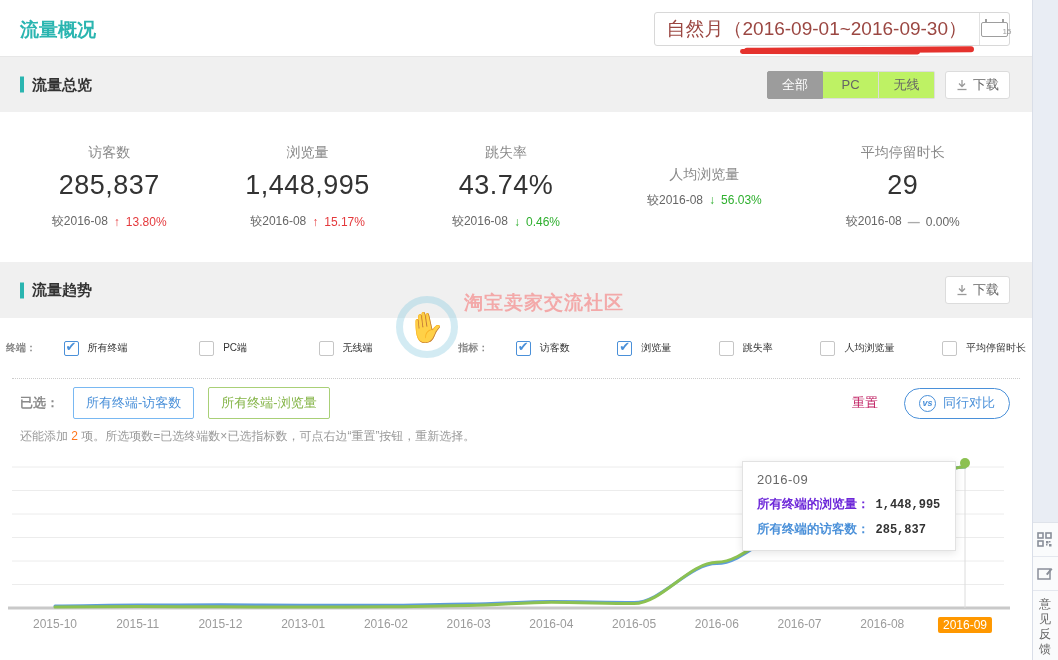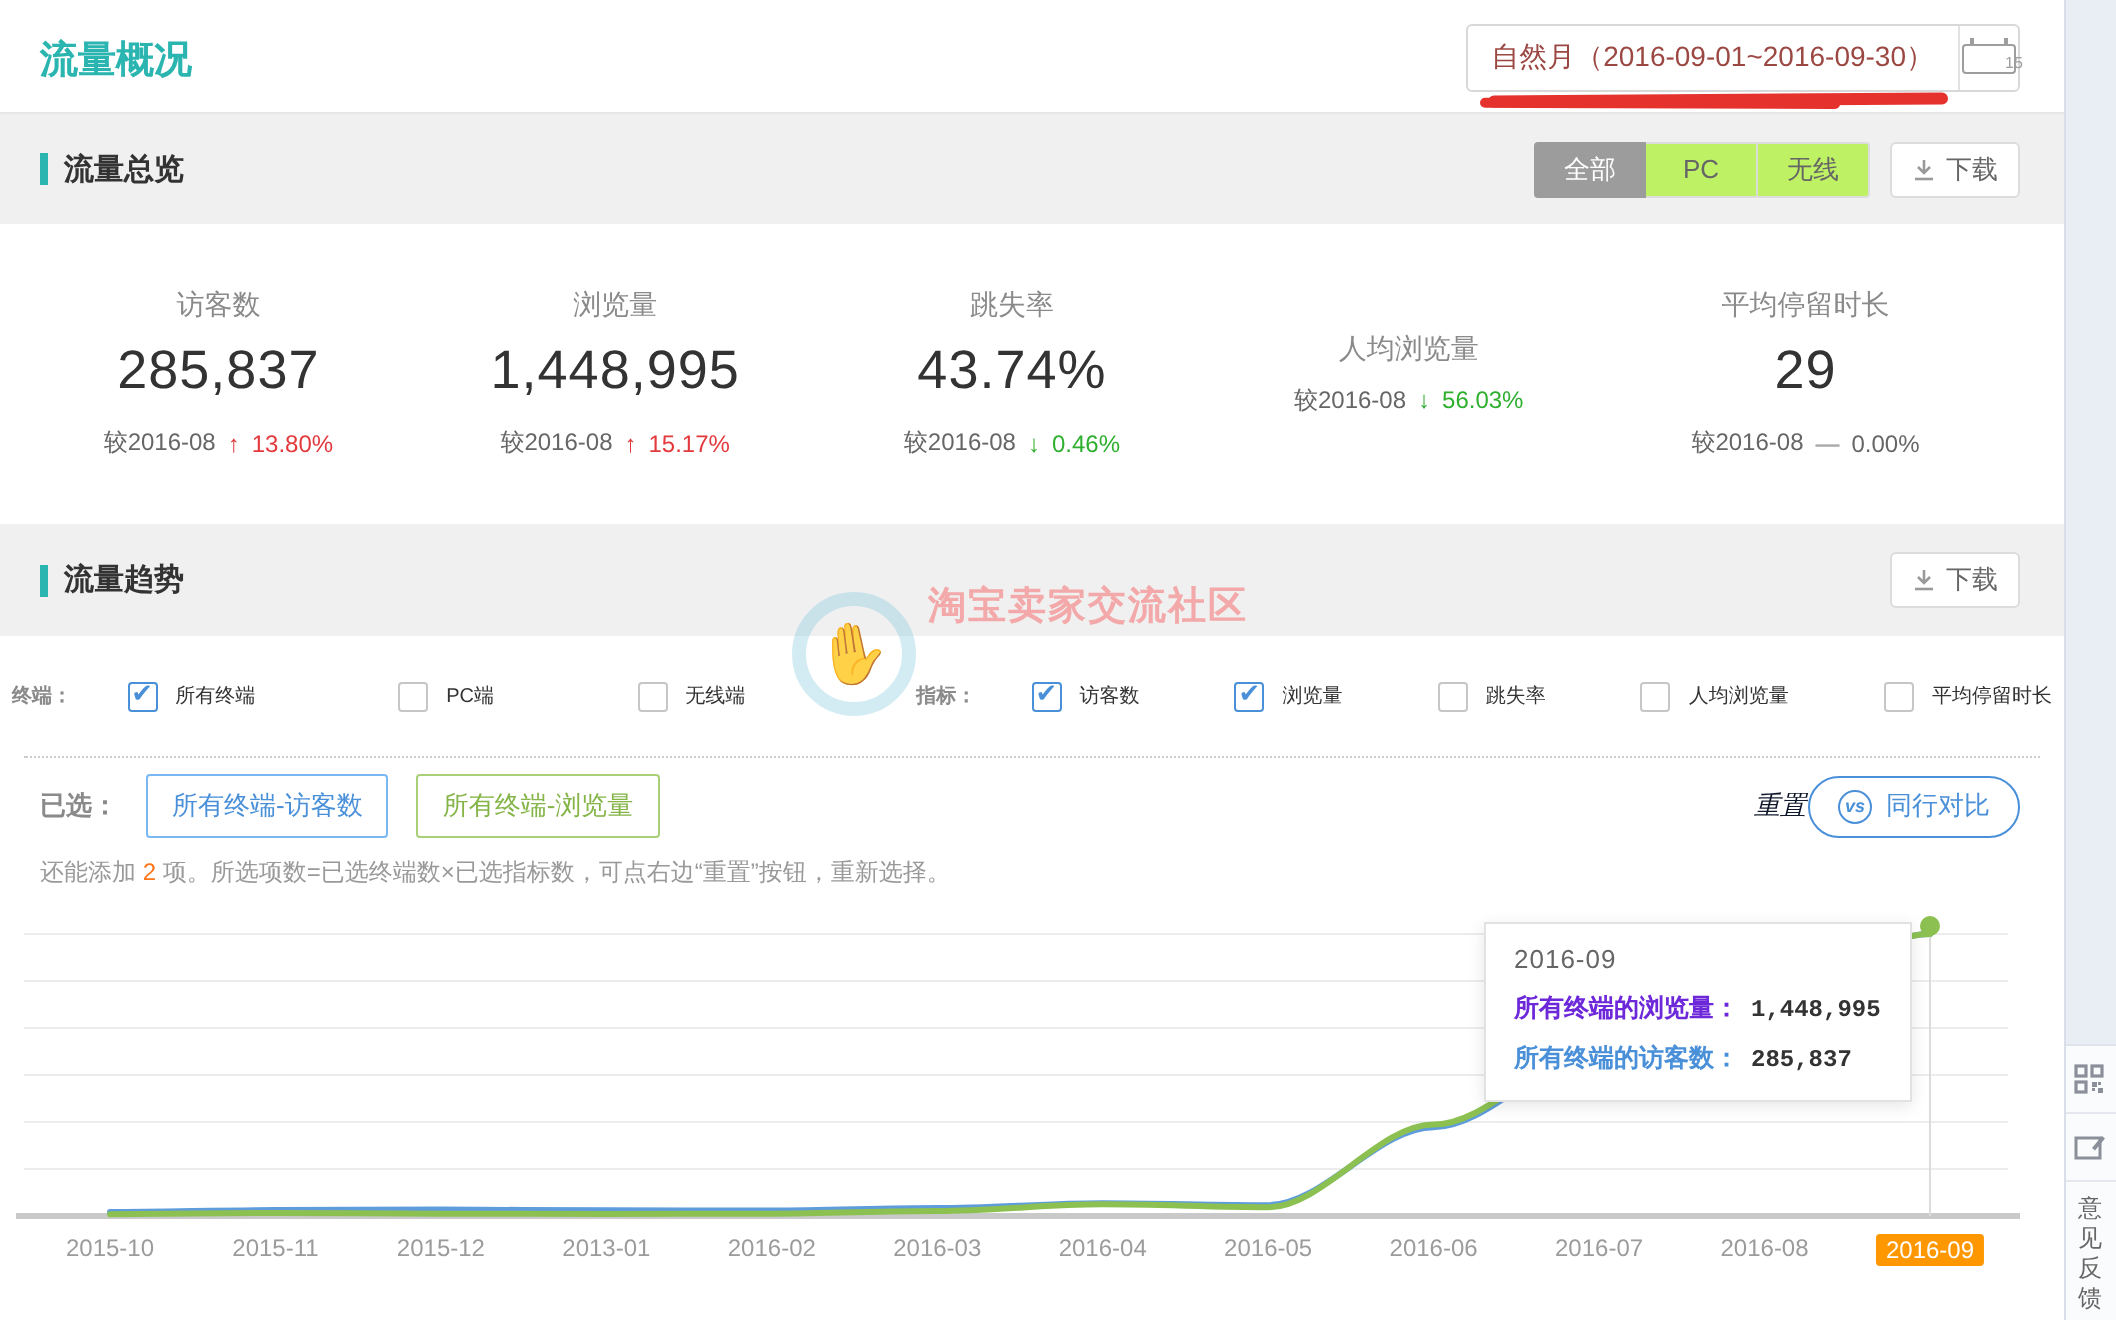--- a/index.html
+++ b/index.html
@@ -9,21 +9,21 @@
     background:#fff; color:#333; overflow:hidden;
   }
   #page { position:relative; width:1058px; height:660px; background:#fff; }
   #main { position:absolute; left:0; top:0; width:1032px; height:660px; }
 
   
   .top-header { position:relative; height:57px; background:#fff; border-bottom:1px solid #e7e7e7; }
   .page-title { position:absolute; left:20px; top:17px; font-size:19px; font-weight:bold; color:#2ab5b0; }
   .date-picker { position:absolute; right:22px; top:12px; display:flex; align-items:stretch;
     border:1px solid #d8d8d8; border-radius:3px; background:#fff; height:34px; }
-  .date-text { padding:0 12px; display:flex; align-items:center; font-size:14px; color:#9b4742; }
+  .date-text { padding:0 12px; display:flex; align-items:center; font-size:19px; color:#9b4742; }
   .date-cal { width:30px; border-left:1px solid #e2e2e2; display:flex; align-items:center; justify-content:center; }
   .cal-icon { position:relative; width:17px; height:15px; border:1.5px solid #9e9e9e; border-radius:2px;
     font-size:8px; color:#9e9e9e; display:flex; align-items:flex-end; justify-content:center; line-height:9px;padding-left:25px; }
   .cal-icon::before, .cal-icon::after { content:""; position:absolute; top:-4px; width:2px; height:4px; background:#9e9e9e; }
   .cal-icon::before { left:3px; } .cal-icon::after { right:3px; }
   .red-scribble { position:absolute; right:58px; top:47px; width:230px; height:6px; background:#e5322d; border-radius:4px; transform:rotate(-0.4deg); }
   .red-scribble::after { content:""; position:absolute; left:-4px; top:2px; width:180px; height:5px; background:#e5322d; border-radius:4px; transform:rotate(0.6deg); }
 
   
   .band { position:relative; background:#f0f0f0; }
@@ -74,21 +74,21 @@
   .gap-lg { margin-right:58px; } .gap-sm { margin-right:34px; }
   .metric-label { margin-left:72px; }
 
   .dotted-sep { border-top:1px dotted #ccc; margin:0 12px; }
 
   
   .selected-row { display:flex; align-items:center; padding:0 22px 0 20px; height:48px; font-size:13px; background:#fff; }
   .tag { padding:6px 12px; border:1px solid; border-radius:2px; background:#fff; margin-right:14px; cursor:pointer; }
   .tag-blue { border-color:#79b8f2; color:#4a90d9; }
   .tag-green { border-color:#a9d077; color:#85b548; }
-  .reset-link { margin-left:auto; color:#0f172a; cursor:pointer; margin-right:1px;font-style:italic; }
+  .reset-link { margin-left:auto; color:#be185d; cursor:pointer; margin-right:26px; }
   .compare-btn { display:flex; align-items:center; gap:7px; height:31px; padding:0 14px; border:1px solid #4a90d9;
     border-radius:16px; color:#4a90d9; background:#fff; font-size:13px; cursor:pointer; }
   .vs-circle { width:17px; height:17px; border:1px solid #4a90d9; border-radius:50%; font-size:9px; font-weight:bold;
     display:flex; align-items:center; justify-content:center; font-style:italic; }
 
   .hint-row { padding:0 20px; font-size:12px; color:#999; height:22px; line-height:18px; background:#fff; }
   .hint-count { color:#ff7519; }
 
   
   .chart-wrap { position:relative; height:192px; margin-top:4px; background:#fff; }

